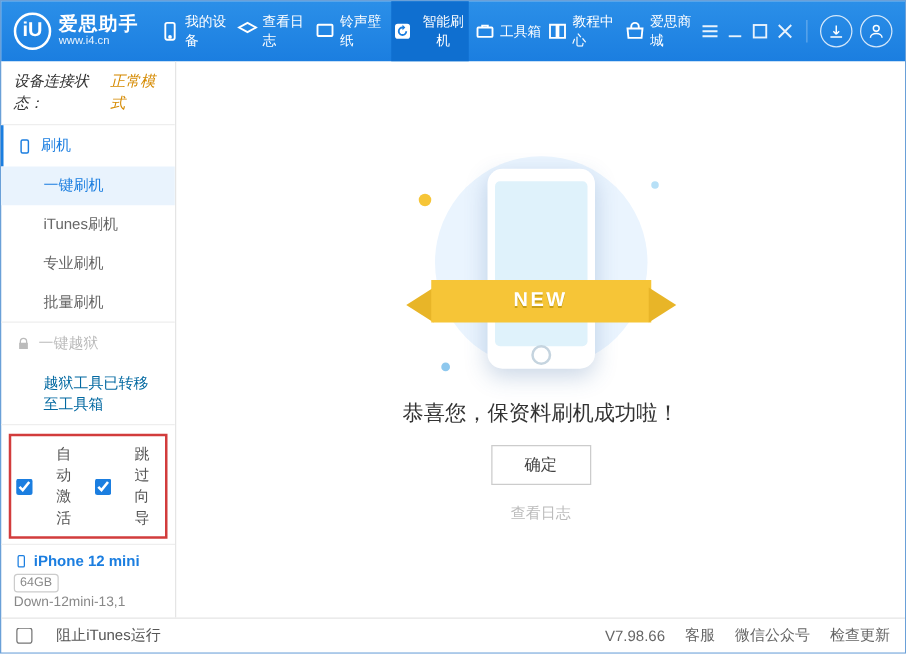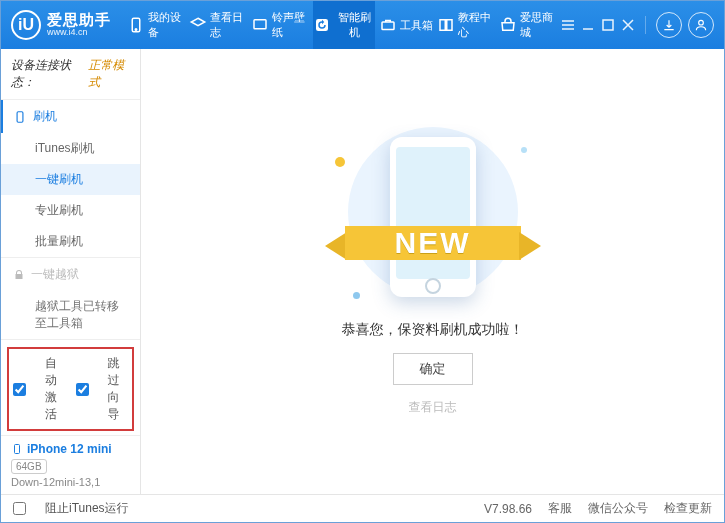--- a/index.html
+++ b/index.html
@@ -22,45 +22,45 @@
 .circ-btn { width: 26px; height: 26px; border: 1.5px solid rgba(255,255,255,.8); border-radius: 50%; display: flex; align-items: center; justify-content: center; cursor: pointer; }
 .body { flex: 1; display: flex; min-height: 0; }
 .sidebar { width: 140px; border-right: 1px solid #e5e5e5; display: flex; flex-direction: column; }
 .conn-row { padding: 8px 10px; color: #333; display: flex; gap: 4px; font-style: italic; }
 .conn-val { color: #d58a00; }
 .side-section { border-top: 1px solid #eee; }
 .side-header { display: flex; align-items: center; gap: 6px; padding: 8px 10px; color: #333; border-left: 2px solid transparent; }
 .side-header.blue { border-left-color: #1b7ee0; color: #1b7ee0; }
 .side-item { padding: 7px 10px 7px 34px; color: #666; cursor: pointer; }
 .side-item.active { background: #e9f3fd; color: #1b7ee0; }
-.side-note { padding: 7px 10px 7px 34px; color: #737373; line-height: 1.4; }
+.side-note { padding: 7px 10px 7px 34px; color: #0369a1; line-height: 1.4; }
 .side-main { flex: 1; overflow: auto; }
 .checks { border: 2px solid #d23c3c; margin: 4px 6px; padding: 6px 4px; display: flex; gap: 10px; }
 .chk { display: flex; align-items: center; gap: 19px; color: #555; }
 .chk input { accent-color: #1b7ee0; }
 .device { border-top: 1px solid #eee; padding: 6px 10px; }
 .dev-name { color: #1b7ee0; font-weight: bold; display: flex; align-items: center; gap: 4px; }
 .dev-badge { display: inline-block; border: 1px solid #ccc; border-radius: 3px; padding: 1px 4px; color: #888; font-size: 10px; margin-top: 3px; }
 .dev-sub { color: #888; font-size: 11px; margin-top: 2px; }
 .main { flex: 1; display: flex; flex-direction: column; align-items: center; justify-content: center; gap: 14px; position: relative; }
 .illus { width: 200px; height: 180px; position: relative; }
 .bg-circ { position: absolute; width: 170px; height: 170px; border-radius: 50%; background: #eaf4fe; left: 15px; top: 0; }
 .phone { position: absolute; width: 86px; height: 160px; left: 57px; top: 10px; background: #fff; border-radius: 12px; box-shadow: 0 6px 18px rgba(50,100,160,.25); }
 .phone::before { content: ""; position: absolute; inset: 10px 6px 18px 6px; background: #dff2fb; border-radius: 4px; }
 .phone::after { content: ""; position: absolute; width: 12px; height: 12px; border-radius: 50%; border: 2px solid #c5d4df; bottom: 3px; left: 50%; transform: translate(-50%); }
 .ribbon { position: absolute; top: 95px; left: -6px; right: -6px; height: 42px; }
-.ribbon-main { position: absolute; left: 18px; right: 18px; top: 4px; height: 34px; background: #f6c537; display: flex; align-items: center; justify-content: center; color: #fff; font-weight: 900; font-size: 30px; letter-spacing: 2px; text-shadow: 0 1px 0 #caa018; }
+.ribbon-main { position: absolute; left: 18px; right: 18px; top: 4px; height: 34px; background: #f6c537; display: flex; align-items: center; justify-content: center; color: #fff; font-weight: 900; font-size: 16px; letter-spacing: 2px; text-shadow: 0 1px 0 #caa018; }
 .ribbon-end { position: absolute; width: 0; height: 0; top: 10px; }
 .ribbon-end.l { left: -2px; border-top: 14px solid transparent; border-bottom: 14px solid transparent; border-right: 22px solid #e8b528; }
 .ribbon-end.r { right: -2px; border-top: 14px solid transparent; border-bottom: 14px solid transparent; border-left: 22px solid #e8b528; }
 .dot { position: absolute; border-radius: 50%; }
 .d1 { width: 10px; height: 10px; background: #f6c537; left: 2px; top: 30px; }
 .d2 { width: 6px; height: 6px; background: #b7e0f7; right: 6px; top: 20px; }
 .d3 { width: 7px; height: 7px; background: #8ec8ee; left: 20px; bottom: 8px; }
-.msg { font-size: 14px; color: #333; }
+.msg { font-size: 17px; color: #333; }
 .ok-btn { border: 1px solid #ccc; background: #fff; padding: 6px 26px; color: #444; cursor: pointer; font-size: 13px; }
 .log-link { color: #bbb; font-size: 12px; cursor: pointer; }
 .footer { height: 28px; border-top: 1px solid #e5e5e5; display: flex; align-items: center; padding: 0 12px; color: #666; }
 .footer .spacer { flex: 1; }
 .footer-item { margin-left: 16px; cursor: pointer; }
 .muted { color: #bbb; }
 .lock { width: 12px; height: 12px; fill: #bbb; }
 </style>
 </head>
 <body>
@@ -173,22 +173,22 @@
       </div>
 
       <div class="side-main">
         <div class="side-section">
           <div class="side-header blue">
             <svg width="14" height="14" viewBox="0 0 24 24" fill="none" stroke="#1b7ee0" stroke-width="2">
                 <rect x="7" y="3" width="10" height="18" rx="2"></rect>
               </svg>
             <span>刷机</span>
           </div>
+          <div class="side-item active">一键刷机</div>
           <div class="side-item">iTunes刷机</div>
-          <div class="side-item active">一键刷机</div>
           <div class="side-item">专业刷机</div>
           <div class="side-item">批量刷机</div>
         </div>
 
         <div class="side-section">
           <div class="side-header">
             <svg class="lock" viewBox="0 0 24 24">
                 <path d="M6 10V8a6 6 0 0 1 12 0v2h1v10H5V10zm2 0h8V8a4 4 0 0 0-8 0z"></path>
               </svg>
             <span class="muted">一键越狱</span>

